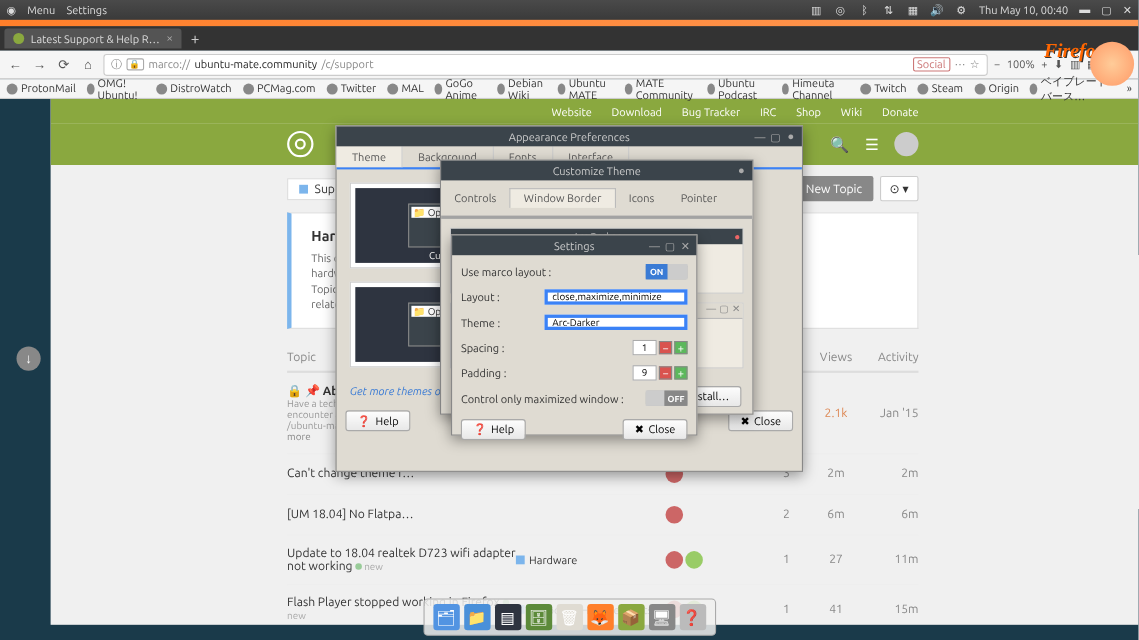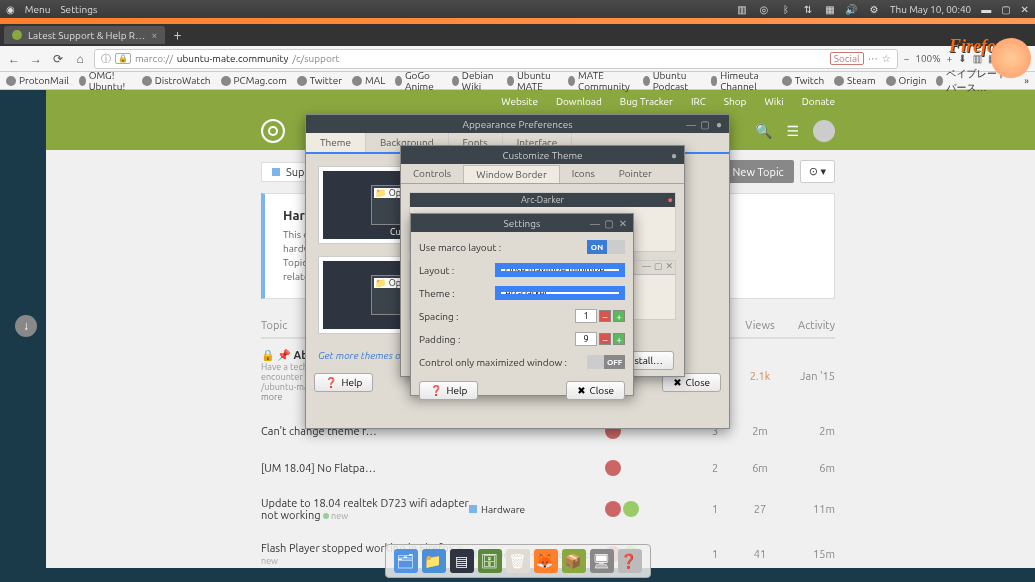--- a/index.html
+++ b/index.html
@@ -83,39 +83,39 @@
 .theme-preview.light { background: #f0ede4; }
 .fake-folder { width: 70px; height: 40px; background: #dfdbd2; border: 1px solid #888; font-size: 9px; padding: 2px; position: relative; }
 .fake-folder.dark { background: #3b444b; color: #ddd; }
 .theme-name { text-align: center; font-size: 9px; color: #fff; position: absolute; bottom: 2px; left: 0; right: 0; }
 .theme-preview.light .theme-name { color: #333; }
 .get-more { padding: 4px 12px; color: #3a7bd5; font-size: 10px; font-style: italic; }
 .dlg-footer { padding: 8px; display: flex; justify-content: space-between; }
 .dlg-btn { background: linear-gradient(#fdfdfd,#e8e8e8); border: 1px solid #aaa; padding: 3px 10px; border-radius: 3px; font-size: 10px; display: flex; align-items: center; gap: 4px; }
 
 .customize-dlg { left: 400px; top: 145px; width: 285px; height: 232px; }
-.cust-tabs { display: flex; background: #dfdbd2; border-bottom: 1px solid #a3a3a3; height: 20px; align-items: center; }
+.cust-tabs { display: flex; background: #dfdbd2; border-bottom: 3px solid #a3a3a3; height: 35px; align-items: center; }
 .cust-tab { padding: 3px 12px; font-size: 10px; color: #555; }
 .cust-tab.active { background: #efebe2; border: 1px solid #bbb; border-bottom: none; }
 .cust-body { padding: 8px; }
 .cust-preview { height: 60px; background: #efebe2; border: 1px solid #ccc; position: relative; }
 .cust-win-bar { background: #3b444b; height: 14px; display: flex; align-items: center; justify-content: center; color: #ccc; font-size: 9px; position: relative; }
 .cust-preview-2 { height: 60px; background: #efebe2; border: 1px solid #ccc; margin-top: 8px; position: relative; }
 .install-btn { position: absolute; right: 10px; bottom: 6px; }
 
 .settings-dlg { left: 410px; top: 213px; width: 224px; height: 183px; background: #dfdbd2; }
 .settings-body { padding: 6px 8px; }
 .setting-row { display: flex; align-items: center; justify-content: space-between; margin-bottom: 5px; height: 18px; }
 .setting-label { font-size: 10px; color: #333; }
 .toggle { width: 38px; height: 14px; background: #bbb; border-radius: 2px; display: flex; font-size: 8px; color: #fff; font-weight: bold; }
 .toggle-on { background: #3a7bd5; width: 20px; display: flex; align-items: center; justify-content: center; }
 .toggle-off-side { width: 18px; background: #ccc; }
 .toggle.off { justify-content: flex-end;}
 .toggle-off { background: #888; width:22px; display:flex;align-items:center;justify-content:center;}
-.text-input { border: 6px solid #3b82f6; background: #fff; font-size: 9px; padding: 1px 4px; width: 130px; height: 14px; }
+.text-input { border: 3px solid #3b82f6; background: #fff; font-size: 9px; padding: 1px 4px; width: 130px; height: 14px; }
 .spinner { display: flex; gap: 2px; align-items: center; }
 .spinner input { width: 22px; height: 14px; border: 1px solid #aaa; font-size: 9px; text-align: center; }
 .spin-btn { width: 12px; height: 12px; font-size: 10px; display: flex; align-items: center; justify-content: center; border: 1px solid #888; }
 .spin-btn.minus { background: #d9534f; color: #fff; }
 .spin-btn.plus { background: #5cb85c; color: #fff; }
 
 
 .dock { position: absolute; bottom: 4px; left: 50%; transform: translateX(-50%); display: flex; gap: 4px; background: rgba(240,240,238,0.85); padding: 4px 8px; border-radius: 4px; border: 1px solid #aaa; }
 .dock-item { width: 24px; height: 24px; background: #888; border-radius: 3px; display: flex; align-items: center; justify-content: center; font-size: 14px; color: #fff; }
 

